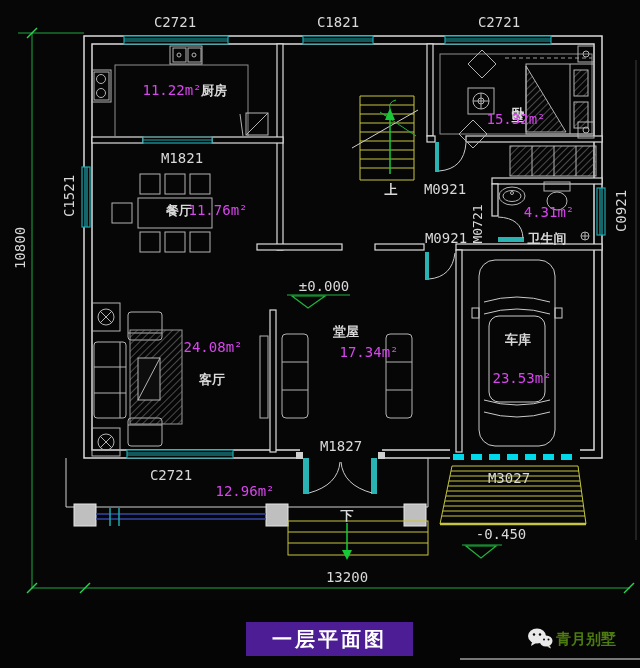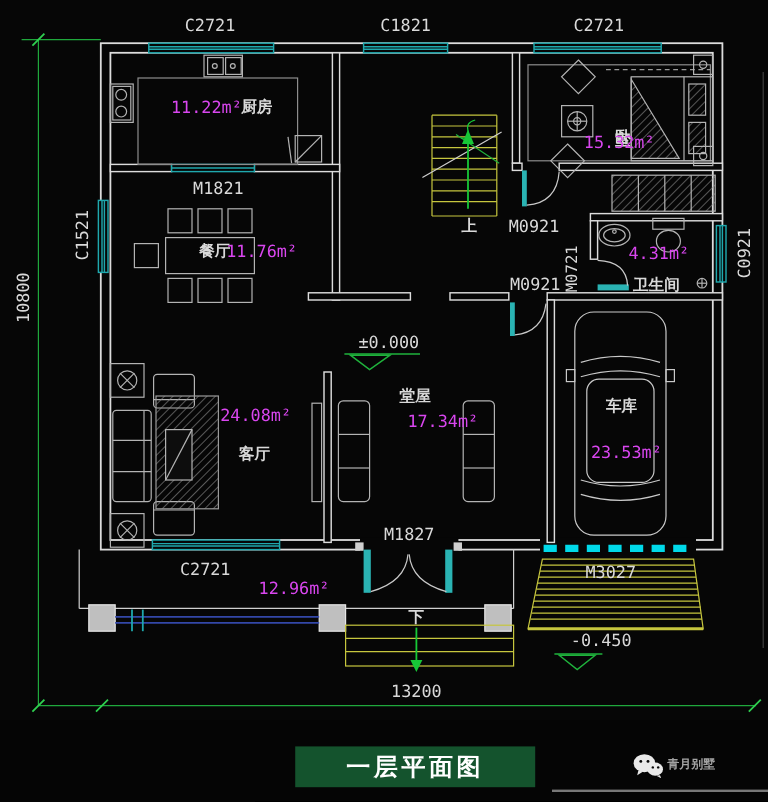--- a/index.html
+++ b/index.html
@@ -7,25 +7,25 @@
          font-family:"DejaVu Sans Mono",monospace;}
   svg{position:absolute;left:0;top:0;}
   .lbl{position:absolute;transform:translate(-50%,-50%);color:#d9d9d9;font-size:13px;
        white-space:nowrap;line-height:1;}
   .big{font-size:14px;}
   .area{color:#d946ef;}
   .vert{transform:translate(-50%,-50%) rotate(-90deg);}
   .vstack{writing-mode:vertical-rl;transform:translate(-50%,-50%);letter-spacing:1px;}
   .cjk{font-family:"DejaVu Sans","Liberation Sans",sans-serif;font-weight:bold;}
   #footer{position:absolute;left:0;top:600px;width:640px;height:68px;background:#050505;}
-  #title-box{position:absolute;left:246px;top:22px;width:200px;height:34px;background:#14532d;
+  #title-box{position:absolute;left:246px;top:22px;width:167px;height:34px;background:#4c1d95;
              display:flex;align-items:center;justify-content:center;}
   #title-box span{color:#fff;font-weight:bold;font-size:20px;letter-spacing:3px;
                   font-family:"DejaVu Sans","Liberation Sans",sans-serif;}
-  #brand{position:absolute;left:556px;top:30px;color:#a3a3a3;font-weight:bold;font-size:10px;
+  #brand{position:absolute;left:556px;top:30px;color:#4d7c0f;font-weight:bold;font-size:15px;
          font-family:"DejaVu Sans","Liberation Sans",sans-serif;}
   #wechat{position:absolute;left:527px;top:27px;}
   #footer-line{position:absolute;left:460px;top:58px;width:180px;height:2px;background:#787878;}
 </style>
 </head>
 <body>
 
 <div id="stage">
 
 <svg width="640" height="600">

